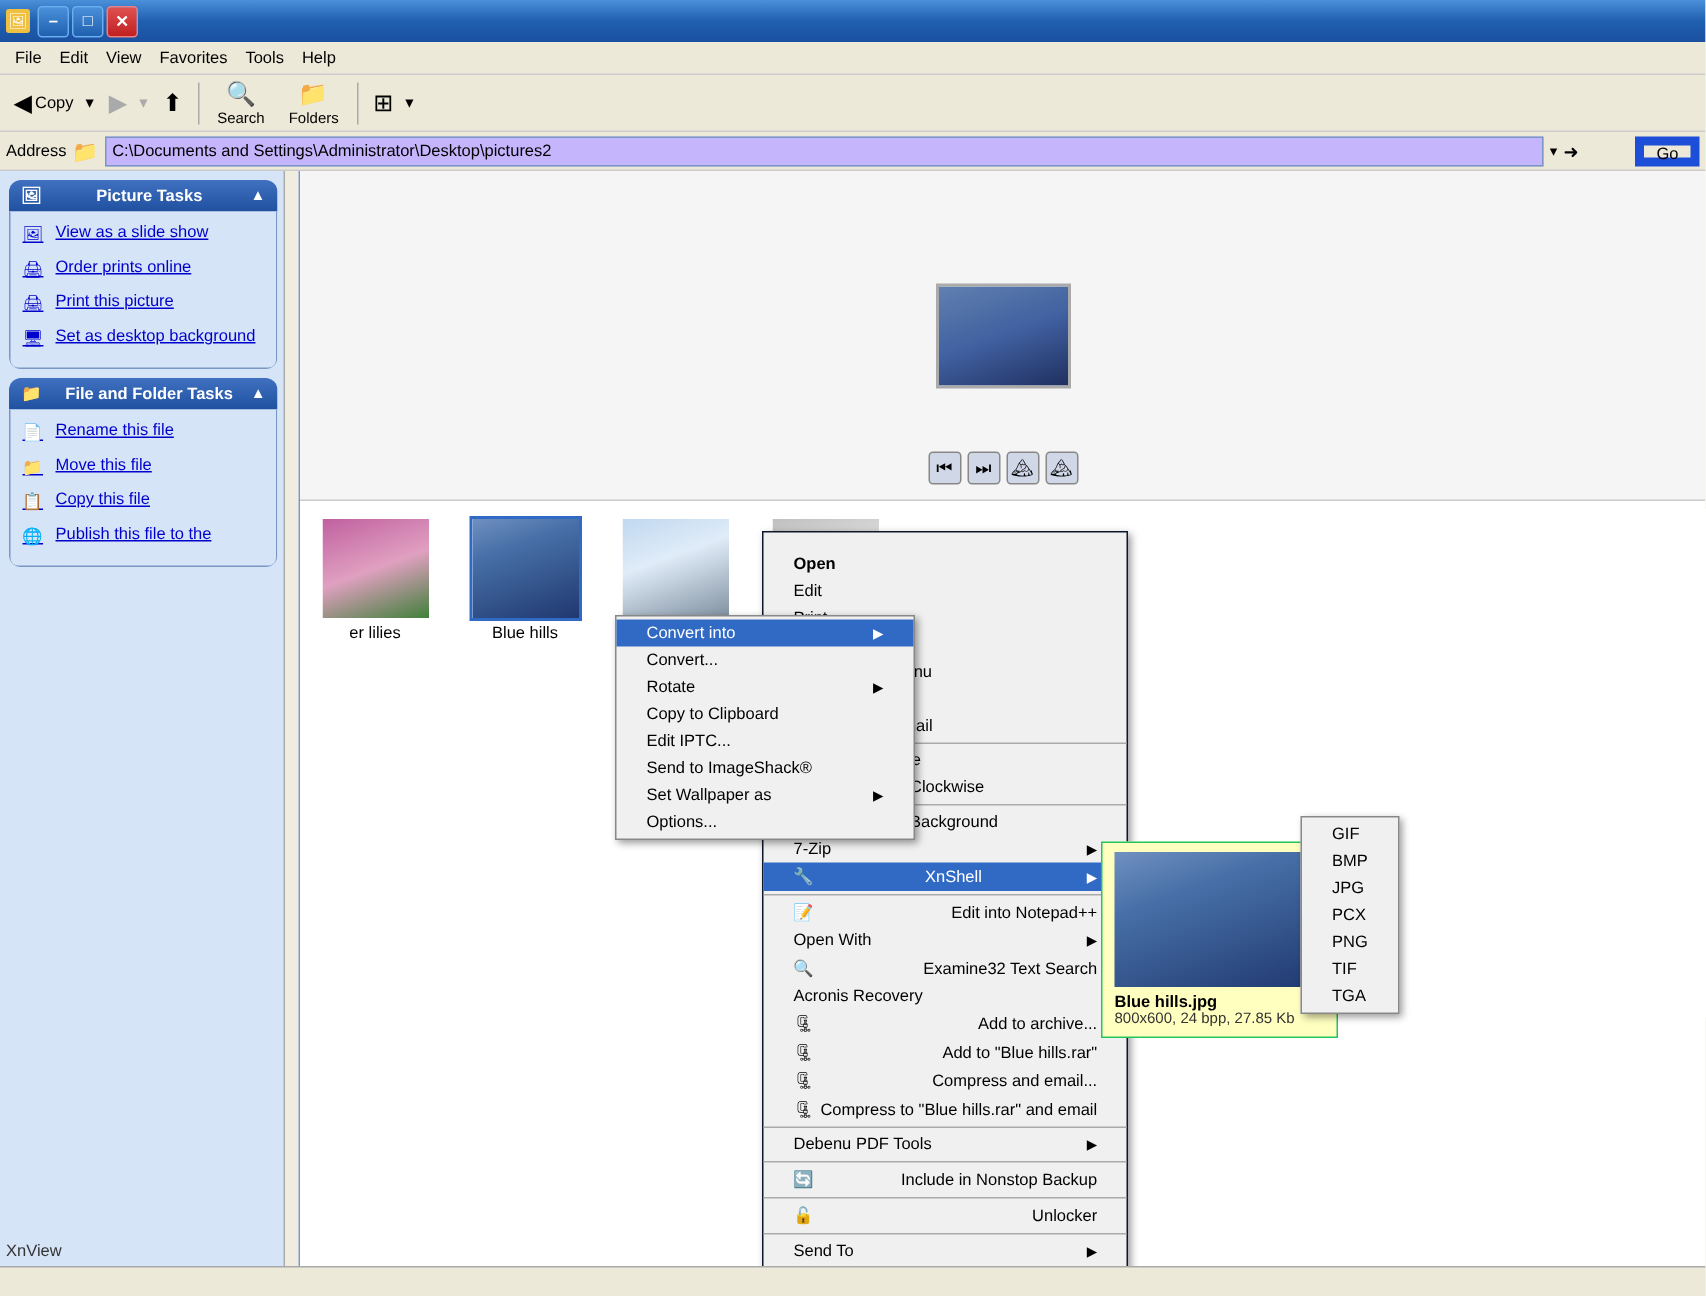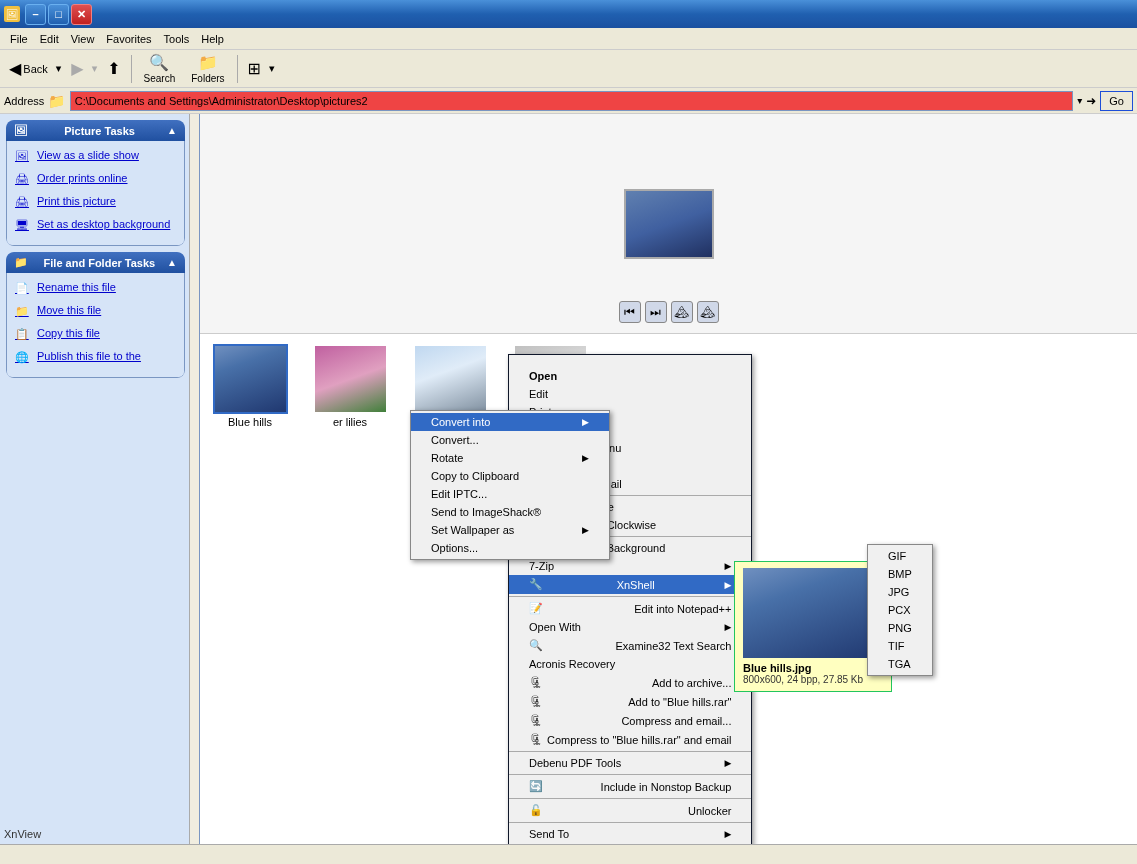--- a/index.html
+++ b/index.html
@@ -117,31 +117,32 @@
       align-items: center;
       padding: 2px 4px;
       border-bottom: 1px solid #ccc;
       gap: 4px;
     }
     #address-label { font-size: 11px; }
     #address-input {
       flex: 1;
       height: 20px;
       border: 1px solid #7a96c2;
-      background: #ef4444;
+      background: #c4b5fd;
       font-size: 11px;
       padding: 0 4px;
       font-family: Tahoma, Arial, sans-serif;
     }
     #go-btn {
       height: 20px; padding: 0 8px;
       background: #ECE9D8;
-      border: 1px solid #1d4ed8;
-      cursor: pointer;
-      font-size: 11px;
+      border: 6px solid #1d4ed8;
+      cursor: pointer;
+      font-size: 11px;
+      margin-left: 34px;
     }
 
     
     #main {
       display: flex;
       height: calc(864px - 28px - 22px - 38px - 26px - 20px);
       background: white;
     }
 
     
@@ -384,21 +385,21 @@
   <span class="menu-item">View</span>
   <span class="menu-item">Favorites</span>
   <span class="menu-item">Tools</span>
   <span class="menu-item">Help</span>
 </div>
 
 <div id="toolbar">
   <div class="toolbar-nav">
     <div class="nav-btn">
       <span style="font-size:16px;">◀</span>
-      <span class="nav-label">Back</span>
+      <span class="nav-label">Copy</span>
     </div>
     <div class="nav-arrow">▾</div>
   </div>
   <div class="toolbar-nav">
     <div class="nav-btn">
       <span style="font-size:16px; color:#aaa;">▶</span>
     </div>
     <div class="nav-arrow" style="color:#aaa;">▾</div>
   </div>
   <div class="nav-btn">
@@ -501,30 +502,30 @@
       <div class="preview-controls">
         <div class="prev-ctrl">⏮</div>
         <div class="prev-ctrl">⏭</div>
         <div class="prev-ctrl">🏔</div>
         <div class="prev-ctrl">🏔</div>
       </div>
     </div>
 
     <div id="thumbs-area">
       <div class="thumb-item">
+        <div class="thumb-img">
+          <div class="img-lilies"></div>
+        </div>
+        <span class="thumb-label">er lilies</span>
+      </div>
+      <div class="thumb-item">
         <div class="thumb-img selected">
           <div class="img-blue-hills"></div>
         </div>
         <span class="thumb-label">Blue hills</span>
-      </div>
-      <div class="thumb-item">
-        <div class="thumb-img">
-          <div class="img-lilies"></div>
-        </div>
-        <span class="thumb-label">er lilies</span>
       </div>
       <div class="thumb-item">
         <div class="thumb-img">
           <div class="img-winter"></div>
         </div>
         <span class="thumb-label">Winter</span>
       </div>
       <div class="thumb-item">
         <div class="thumb-img">
           <div class="img-globe">🌐</div>

